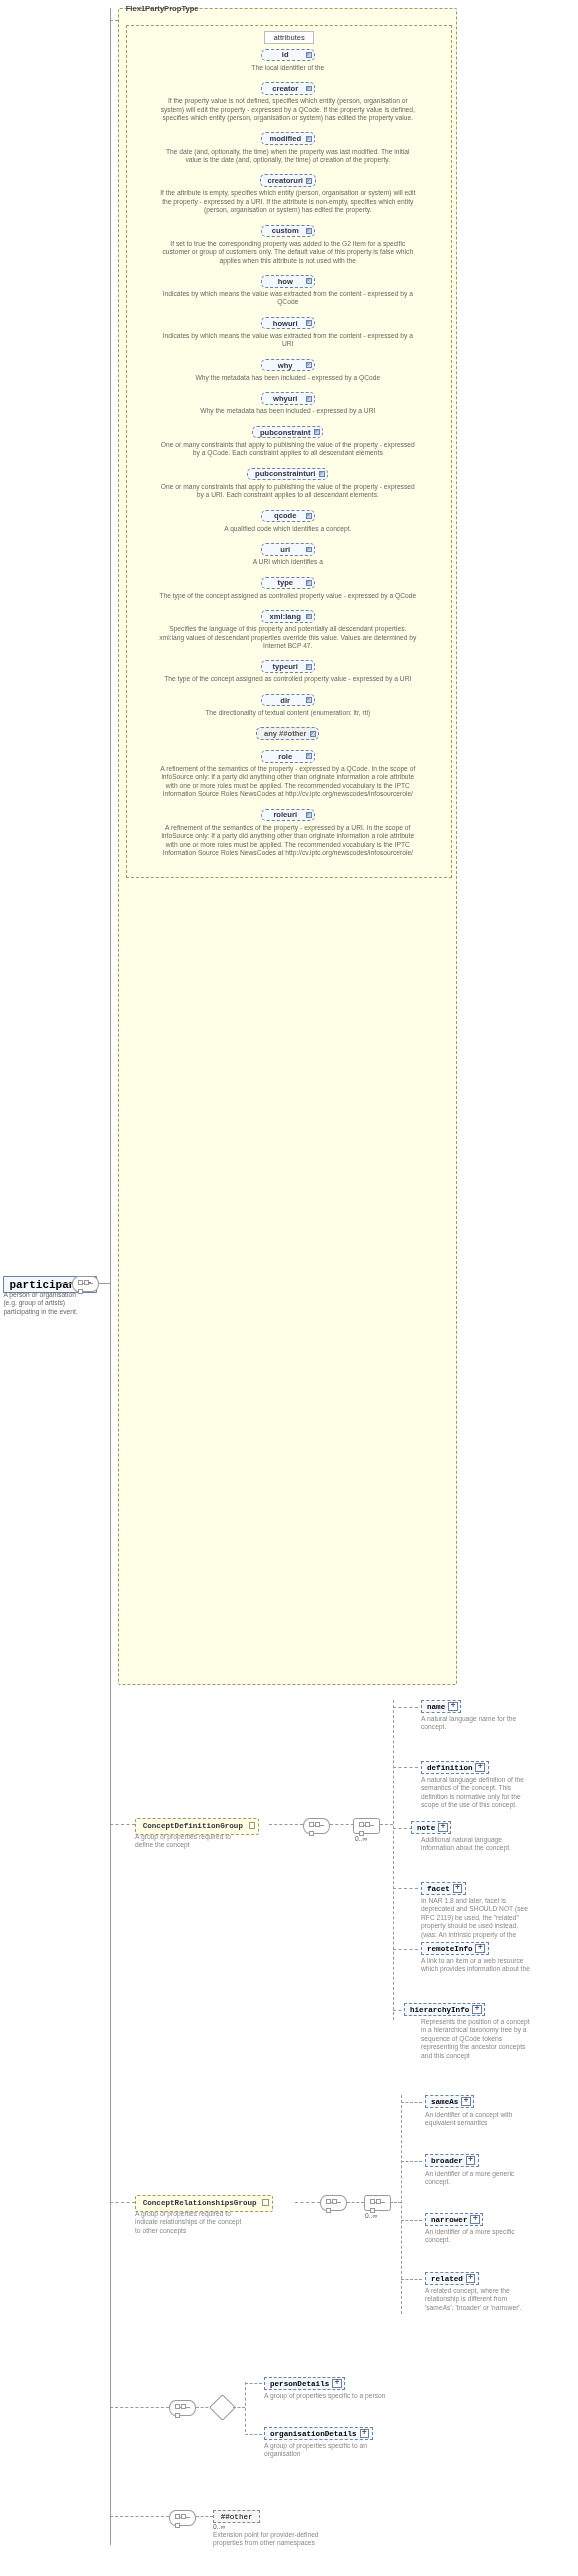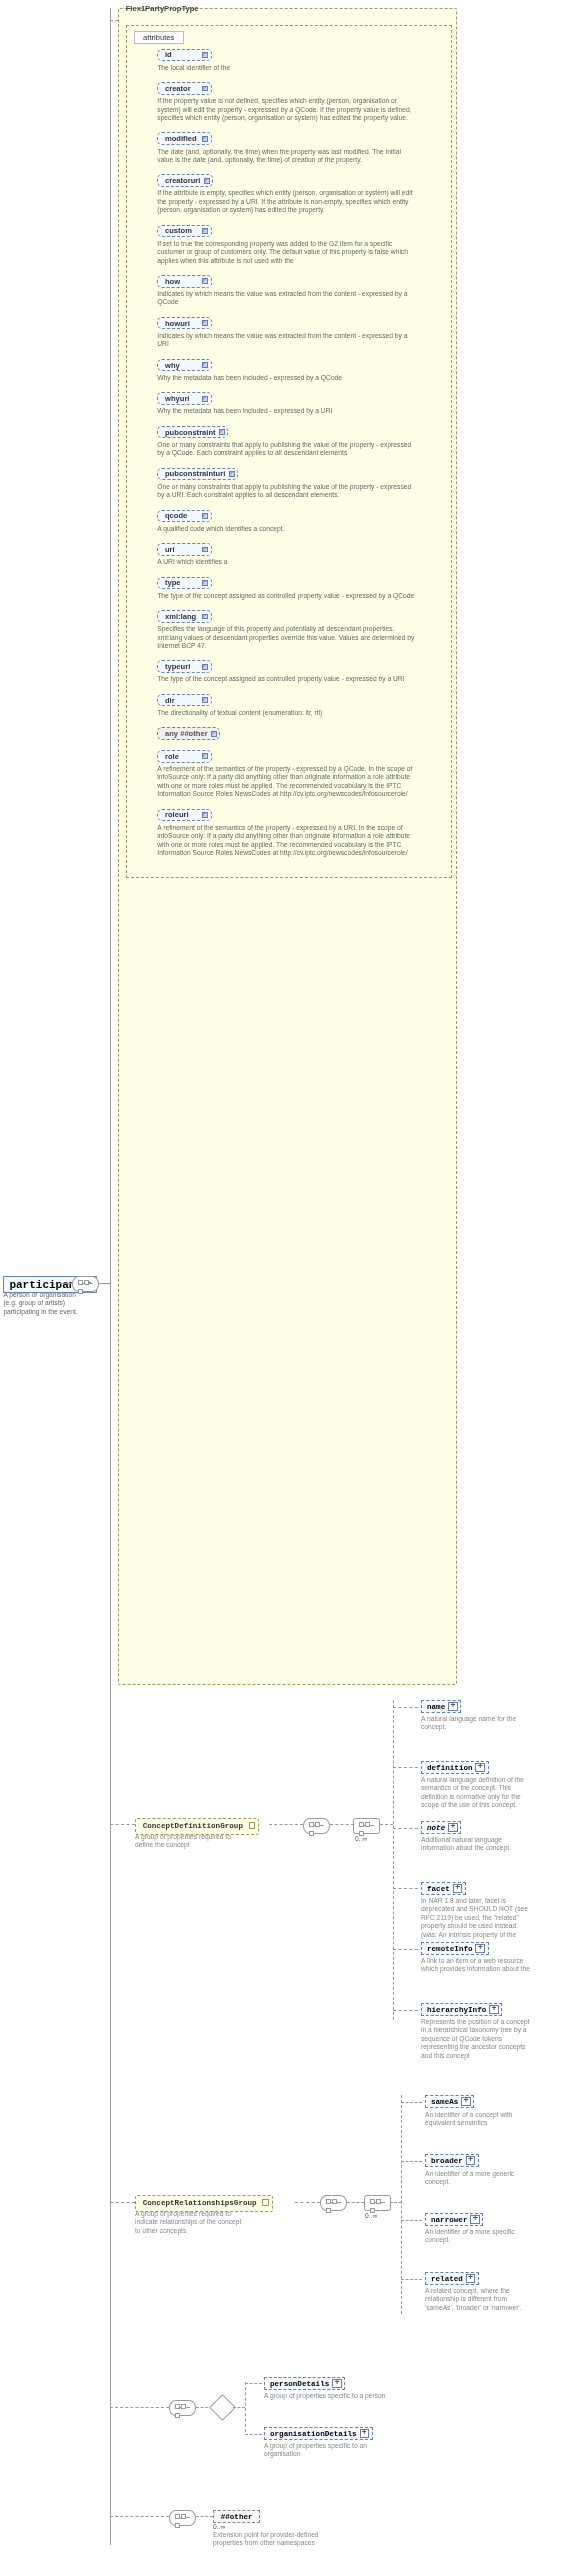--- a/index.html
+++ b/index.html
@@ -260,21 +260,21 @@
   <div class="hline" style="left:98px; top:1283px; width:11.8px;"></div>
 
   <div class="vline" style="left:110px; top:8.4px; height:2537px;"></div>
 
   <div class="outer" style="left:118px; top:8.4px; width:337px; height:1675px;">
     <div class="outer-title">Flex1PartyPropType</div>
   </div>
 
   <div class="hline dashed" style="left:110px; top:20px; width:7.6px;"></div>
 
-  <div class="attrs-box" style="left:126px; top:25px;">
+  <div class="attrs-box" style="left:126px; top:25px;text-align:center;">
     <div class="attrs-title">attributes</div>
     <div id="attrs-host">
         <div class="attr"><div class="chip">id</div><div class="desc">The local identifier of the</div></div>
         <div class="attr"><div class="chip">creator</div><div class="desc">If the property value is not defined, specifies which entity (person, organisation or system) will edit the property - expressed by a QCode. If the property value is defined, specifies which entity (person, organisation or system) has edited the property value.</div></div>
         <div class="attr"><div class="chip">modified</div><div class="desc">The date (and, optionally, the time) when the property was last modified. The initial value is the date (and, optionally, the time) of creation of the property.</div></div>
         <div class="attr"><div class="chip">creatoruri</div><div class="desc">If the attribute is empty, specifies which entity (person, organisation or system) will edit the property - expressed by a URI. If the attribute is non-empty, specifies which entity (person, organisation or system) has edited the property.</div></div>
         <div class="attr"><div class="chip">custom</div><div class="desc">If set to true the corresponding property was added to the G2 Item for a specific customer or group of customers only. The default value of this property is false which applies when this attribute is not used with the</div></div>
         <div class="attr"><div class="chip">how</div><div class="desc">Indicates by which means the value was extracted from the content - expressed by a QCode</div></div>
         <div class="attr"><div class="chip">howuri</div><div class="desc">Indicates by which means the value was extracted from the content - expressed by a URI</div></div>
         <div class="attr"><div class="chip">why</div><div class="desc">Why the metadata has been included - expressed by a QCode</div></div>
@@ -313,30 +313,30 @@
   <div class="vline dashed" style="left:393px; top:1700px; height:320px;"></div>
 
   <div id="cdg-host">
       <div class="hline dashed" style="left: 393px; top: 1707px; width: 25px;"></div>
       <div class="leaf dashed" style="left: 421px; top: 1700px;">name</div>
       <div class="leaf-desc" style="left: 421px; top: 1715px;">A natural language name for the concept.</div>
       <div class="hline dashed" style="left: 393px; top: 1767px; width: 25px;"></div>
       <div class="leaf dashed" style="left: 421px; top: 1761px;">definition</div>
       <div class="leaf-desc" style="left: 421px; top: 1776px;">A natural language definition of the semantics of the concept. This definition is normative only for the scope of the use of this concept.</div>
       <div class="hline dashed" style="left: 393px; top: 1828px; width: 25px;"></div>
-      <div class="leaf dashed" style="left: 421px; top: 1821px; font-style: italic;">note</div>
+      <div class="leaf dashed" style="left: 411px; top: 1821px;">note</div>
       <div class="leaf-desc" style="left: 421px; top: 1836px;">Additional natural language information about the concept.</div>
       <div class="hline dashed" style="left: 393px; top: 1888px; width: 25px;"></div>
       <div class="leaf dashed" style="left: 421px; top: 1882px;">facet</div>
       <div class="leaf-desc" style="left: 421px; top: 1897px;">In NAR 1.8 and later, facet is deprecated and SHOULD NOT (see RFC 2119) be used, the "related" property should be used instead.(was: An intrinsic property of the</div>
       <div class="hline dashed" style="left: 393px; top: 1949px; width: 25px;"></div>
       <div class="leaf dashed" style="left: 421px; top: 1942px;">remoteInfo</div>
       <div class="leaf-desc" style="left: 421px; top: 1957px;">A link to an item or a web resource which provides information about the</div>
       <div class="hline dashed" style="left: 393px; top: 2010px; width: 25px;"></div>
-      <div class="leaf dashed" style="left: 421px; top: 2003px;">hierarchyInfo</div>
+      <div class="leaf dashed" style="left: 404px; top: 2003px;">hierarchyInfo</div>
       <div class="leaf-desc" style="left: 421px; top: 2018px;">Represents the position of a concept in a hierarchical taxonomy tree by a sequence of QCode tokens representing the ancestor concepts and this concept</div>
     </div>
 
   <div class="hline dashed" style="left:110px; top:2202px; width:25px;"></div>
   <div class="group" style="left:135px; top:2195px;">
     <span>ConceptRelationshipsGroup</span>
   </div>
   <div class="group-desc" style="left:135px; top:2210px;">A group of properties required to indicate relationships of the concept to other concepts</div>
   <div class="hline dashed" style="left:295px; top:2202px; width:25px;"></div>
   <div class="seq" style="left:320px; top:2195px;">
@@ -381,20 +381,20 @@
       <div class="hline dashed" style="left: 245px; top: 2434px; width: 17px;"></div>
       <div class="leaf dashed" style="left: 264px; top: 2427px;">organisationDetails</div>
       <div class="leaf-desc" style="left: 264px; top: 2442px; width: 135px;">A group of properties specific to an organisation</div>
     </div>
 
   <div class="hline dashed" style="left:110px; top:2516px; width:59px;"></div>
   <div class="seq" style="left:169px; top:2510px;">
       <div class="dots"><span></span><span></span><span></span></div>
     </div>
   <div class="hline dashed" style="left:196px; top:2516px; width:17px;"></div>
-  <div class="anybox" style="left:213px; top:2510px;font-weight:bold;">
+  <div class="anybox" style="left:213px; top:2510px;">
     <span>##other</span>
   </div>
   <div class="mult" style="left:213px; top:2523px;">0..∞</div>
   <div class="group-desc" style="left:213px; top:2531px; width:118px;">Extension point for provider-defined properties from other namespaces</div>
 
 </div>
 
 
 </body></html>

